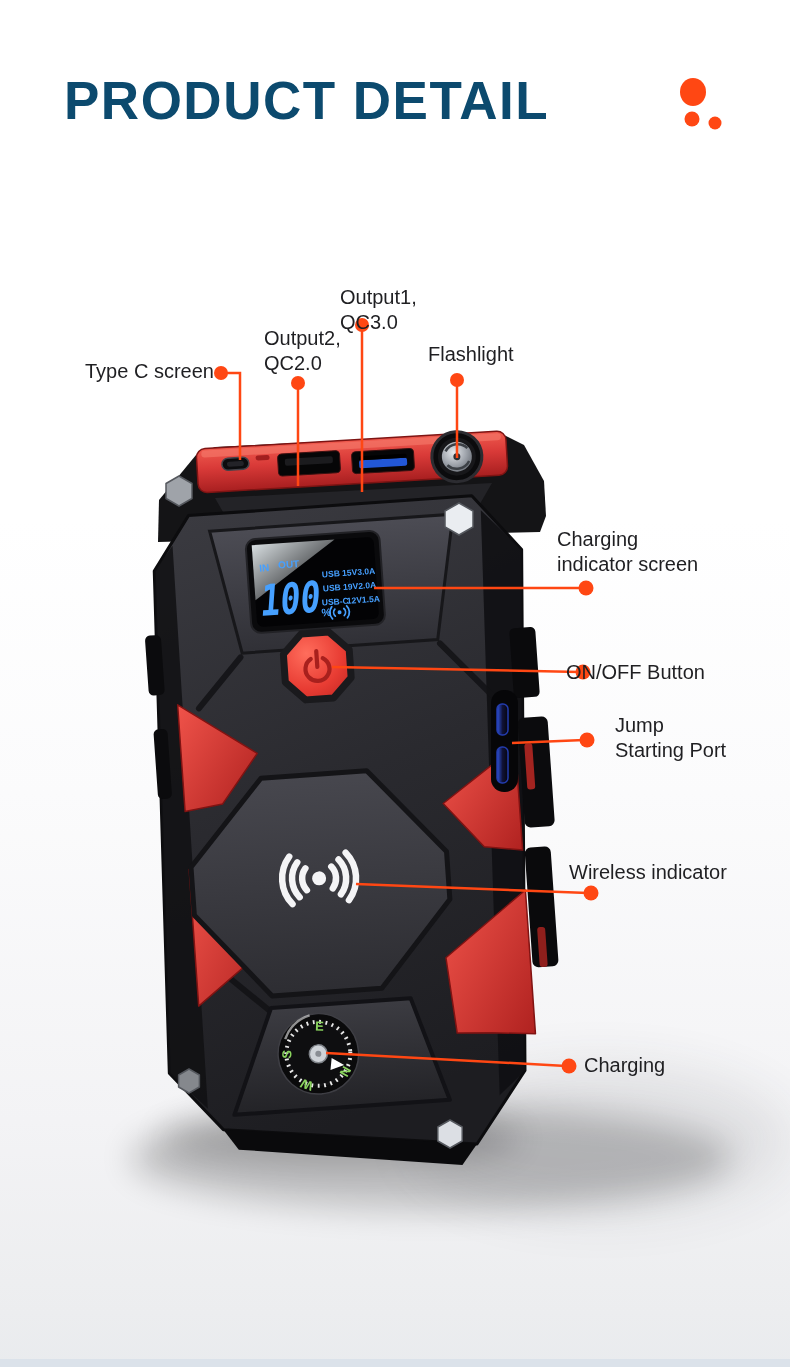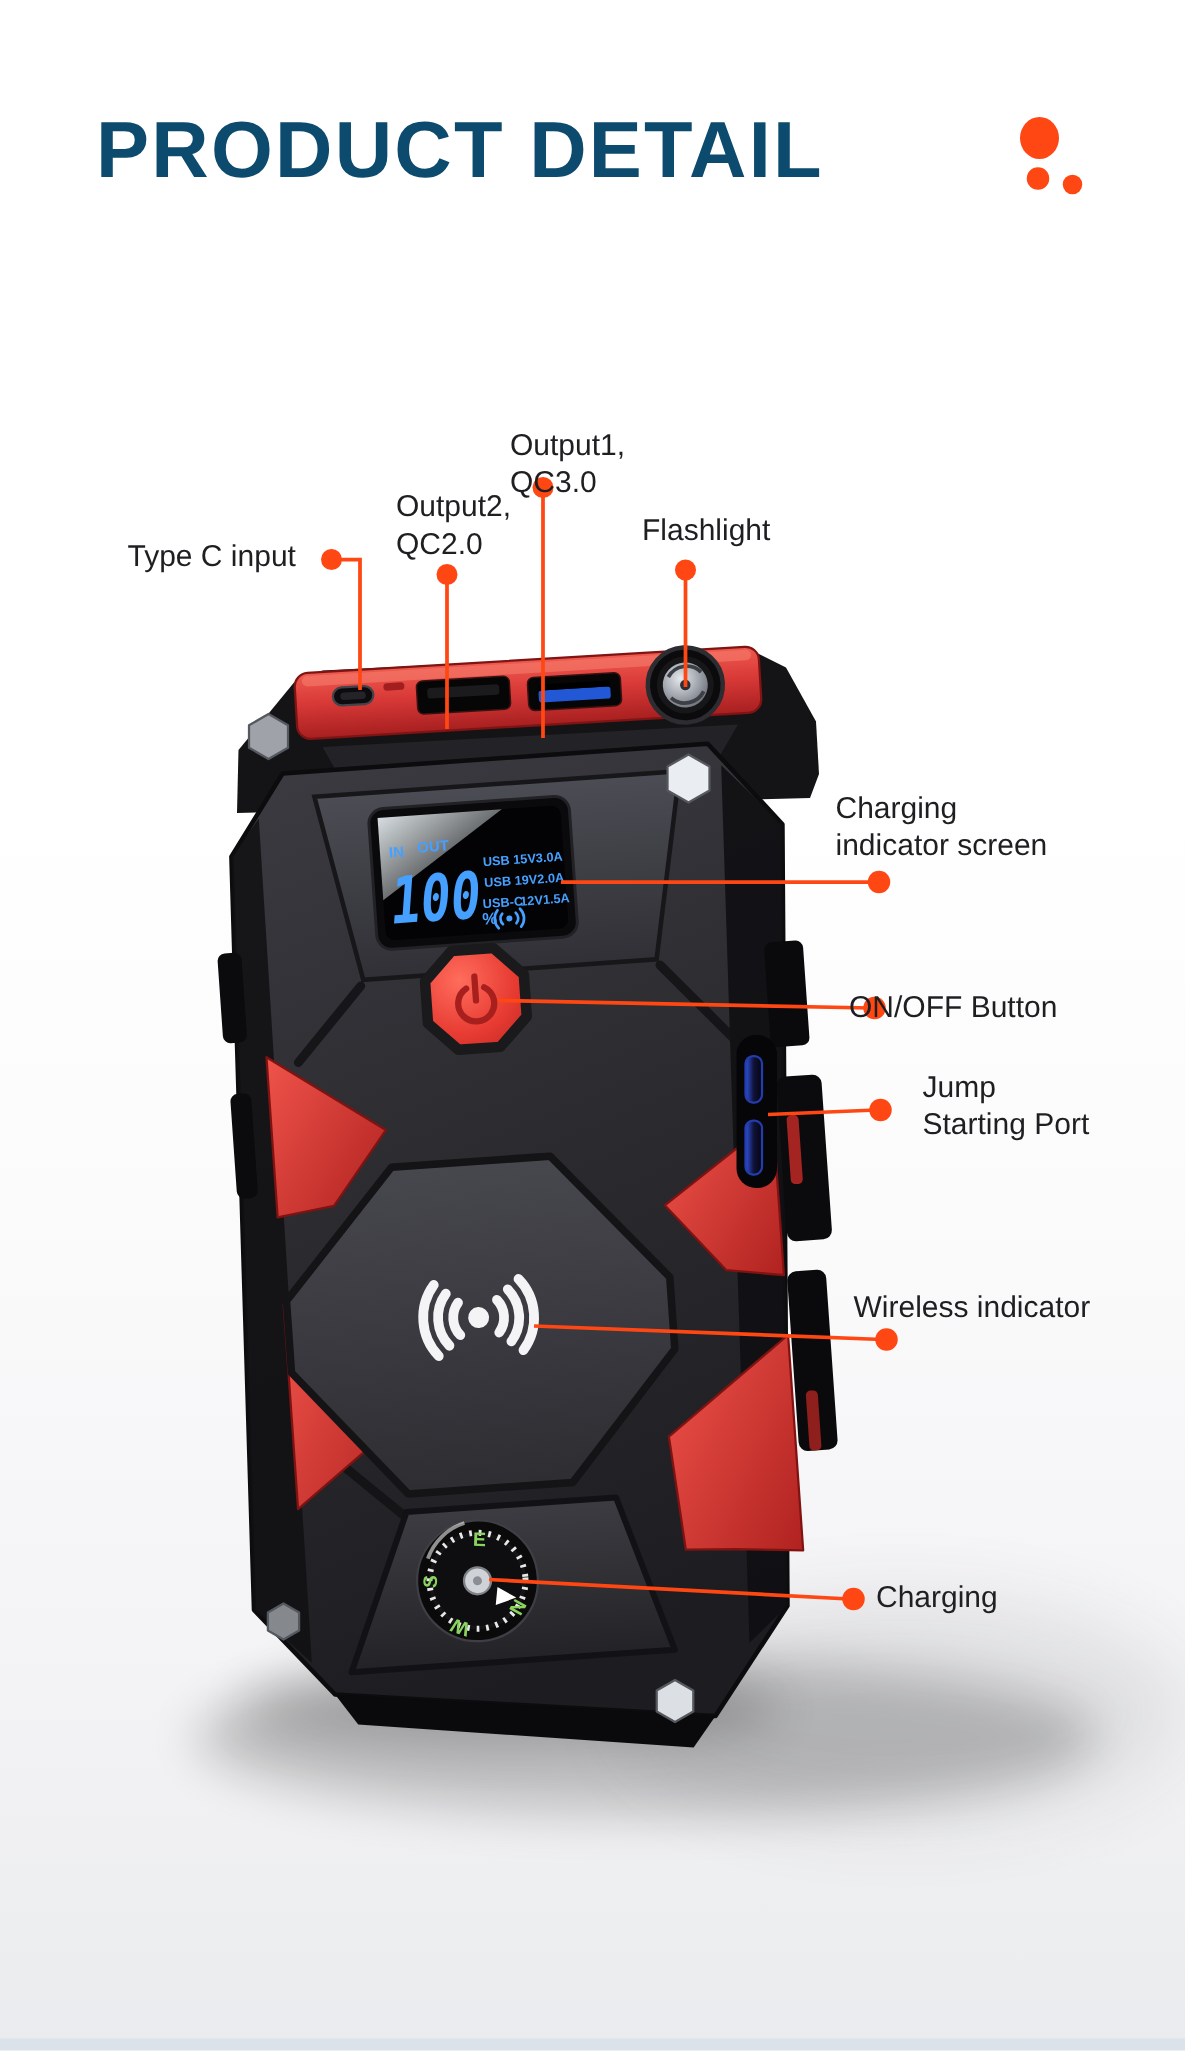--- a/index.html
+++ b/index.html
@@ -259,21 +259,21 @@
 
 <div class="callout" style="left:340px;top:260px;margin-top:25px;">
   <div>Output1,</div>
   <div>QC3.0</div>
 </div>
 <div class="callout" style="left:264px;top:326px;">
   <div>Output2,</div>
   <div>QC2.0</div>
 </div>
 <div class="callout" style="left:428px;top:342px;text-align:right;">Flashlight</div>
-<div class="callout" style="left:85px;top:359px;">Type C input</div>
+<div class="callout" style="left:85px;top:359px;">Type C screen</div>
 <div class="callout" style="left:557px;top:527px;">
   <div>Charging</div>
   <div>indicator screen</div>
 </div>
 <div class="callout" style="left:566px;top:660px;">ON/OFF Button</div>
 <div class="callout" style="left:615px;top:713px;">
   <div>Jump</div>
   <div>Starting Port</div>
 </div>
 <div class="callout" style="left:569px;top:860px;">Wireless indicator</div>

